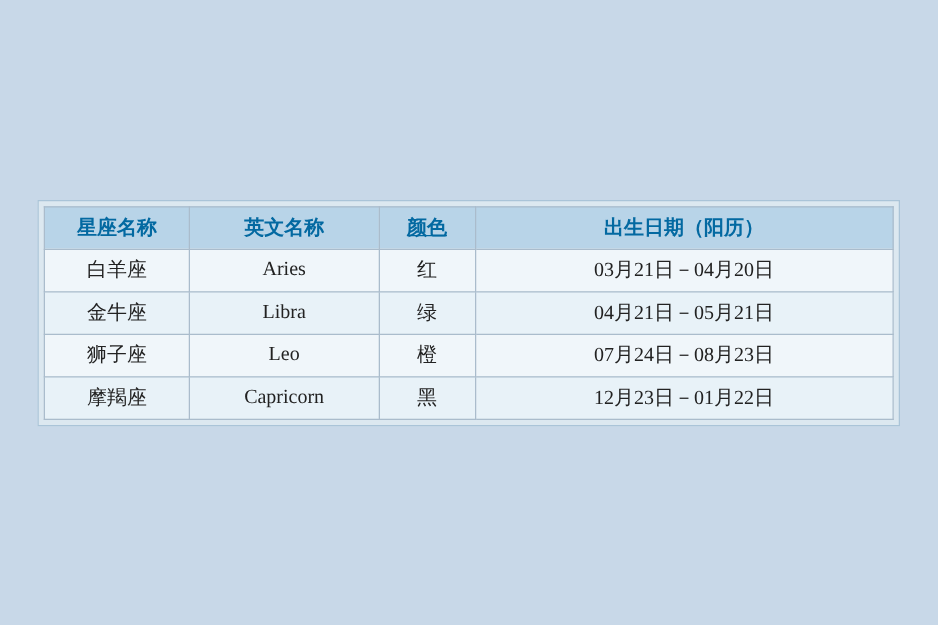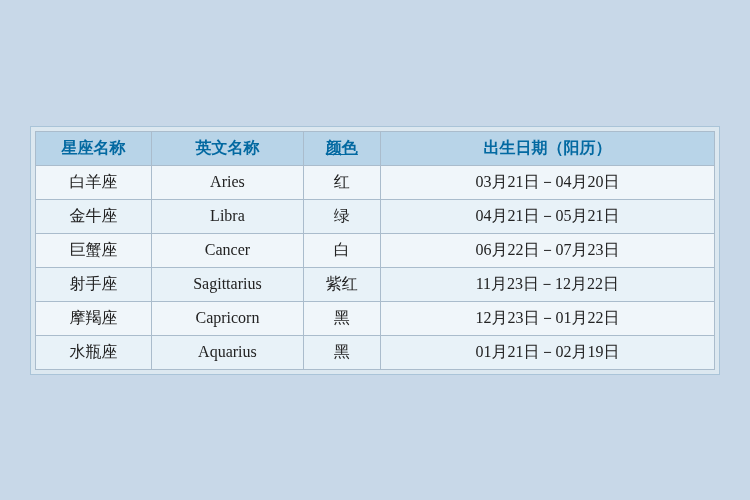--- a/index.html
+++ b/index.html
@@ -78,38 +78,26 @@
           <td>红</td>
           <td>03月21日－04月20日</td>
         </tr>
         <tr>
           <td>金牛座</td>
           <td>Libra</td>
           <td>绿</td>
           <td>04月21日－05月21日</td>
         </tr>
         <tr>
-          <td>巨蟹座</td>
-          <td>Cancer</td>
-          <td>白</td>
-          <td>06月22日－07月23日</td>
-        </tr>
-        <tr>
-          <td>射手座</td>
-          <td>Sagittarius</td>
-          <td>紫红</td>
-          <td>11月23日－12月22日</td>
+          <td>狮子座</td>
+          <td>Leo</td>
+          <td>橙</td>
+          <td>07月24日－08月23日</td>
         </tr>
         <tr>
           <td>摩羯座</td>
           <td>Capricorn</td>
           <td>黑</td>
           <td>12月23日－01月22日</td>
         </tr>
-        <tr>
-          <td>水瓶座</td>
-          <td>Aquarius</td>
-          <td>黑</td>
-          <td>01月21日－02月19日</td>
-        </tr>
       </tbody>
   </table>
 </div>
 
 </body></html>

